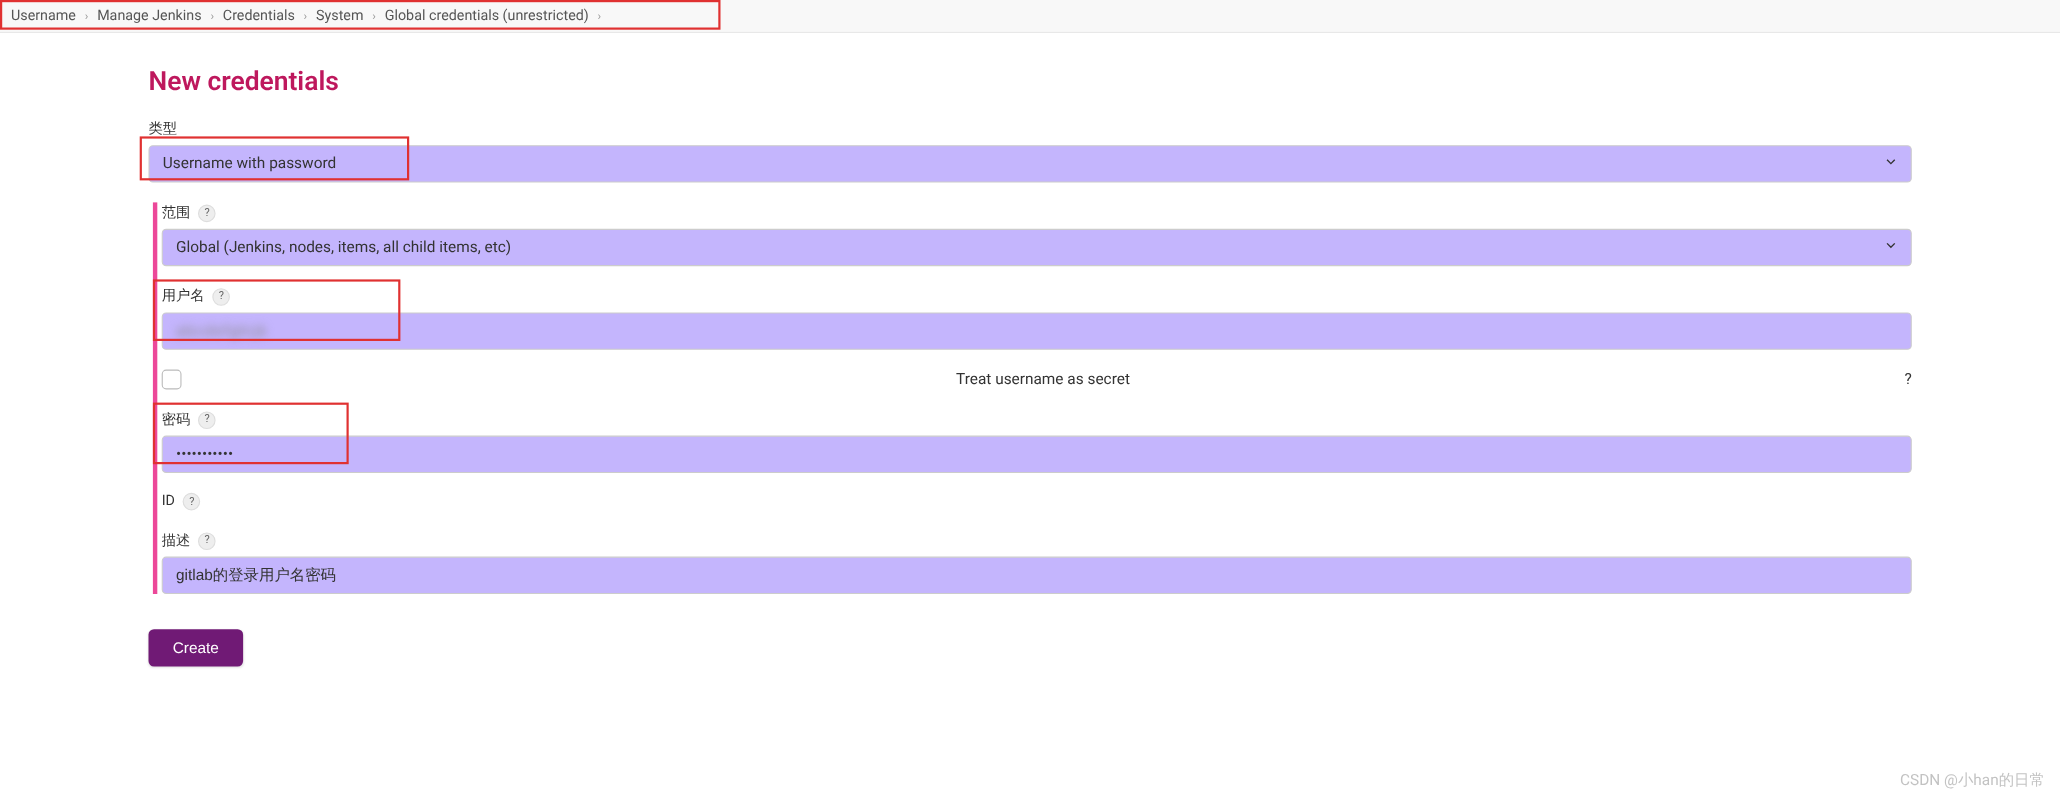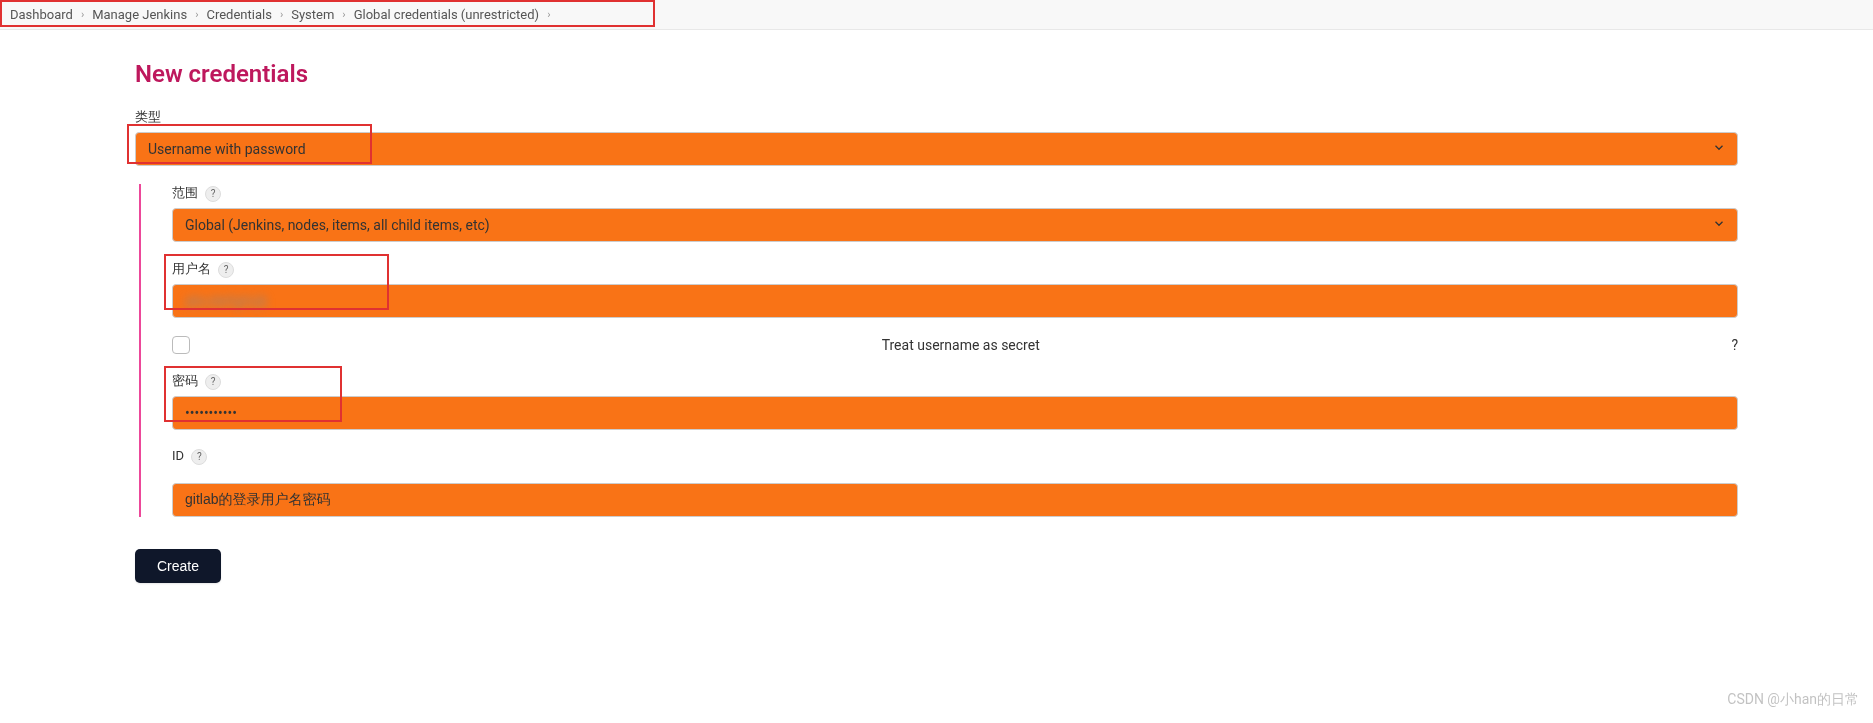--- a/index.html
+++ b/index.html
@@ -11,49 +11,49 @@
     .breadcrumb-highlight { position: absolute; left: 0; top: 0; width: 655px; height: 27px; border: 2px solid #e03131; pointer-events: none; }
     
     .content { padding: 30px 135px 40px 135px; }
     h1.page-title { font-size: 24px; font-weight: 600; color: #be185d; margin-bottom: 20px; }
     
     .form-group { margin-bottom: 18px; position: relative; }
     .form-label { display: block; font-size: 13px; color: #333; margin-bottom: 6px; }
     .form-label .help { display: inline-flex; width: 16px; height: 16px; border-radius: 50%; background: #eee; color: #666; font-size: 10px; align-items: center; justify-content: center; margin-left: 4px; vertical-align: middle; border:1px solid #ddd; }
     
     .select-wrap { position: relative; }
-    .form-select, .form-input { width: 100%; padding: 8px 12px; border: 1px solid #ccc; border-radius: 4px; font-size: 14px; background: #f97316; color: #333; }
+    .form-select, .form-input { width: 100%; padding: 8px 12px; border: 1px solid #ccc; border-radius: 4px; font-size: 14px; background: #c4b5fd; color: #333; }
     .form-select { appearance: none; padding-right: 32px; }
     .chevron { position: absolute; right: 12px; top: 50%; transform: translateY(-50%); pointer-events: none; color: #333; }
     
-    .indented-block { border-left: 2px solid #ec4899; padding-left: 31px; margin-left: 4px; margin-top: 18px;}
+    .indented-block { border-left: 4px solid #ec4899; padding-left: 4px; margin-left: 4px; margin-top: 18px;}
     .indented-block .form-group { margin-bottom: 18px; }
     
     .checkbox-row { display: flex; align-items: center; gap: 10px; justify-content: space-between; }
     .checkbox-row input[type=checkbox] { width: 18px; height: 18px; border: 1.5px solid #bbb; border-radius: 4px; appearance: none; background:#fff; }
     .checkbox-row label { font-size: 14px; color: #333; }
     
     .red-box { position: absolute; border: 2px solid #e03131; pointer-events: none; }
     .red-box.type-box { left: -8px; top: 16px; width: 245px; height: 40px; }
     .red-box.user-box { left: -8px; top: -6px; width: 225px; height: 56px; }
     .red-box.pwd-box { left: -8px; top: -6px; width: 178px; height: 56px; }
     
     .blur-text { filter: blur(4px); color: #888; letter-spacing: 1px; }
     
-    .create-btn { background: #0f172a; color: #fff; border: none; padding: 9px 22px; border-radius: 5px; font-size: 14px; font-weight: 500; cursor: pointer; margin-top: 14px; box-shadow: 0 1px 2px rgba(0,0,0,0.1); }
+    .create-btn { background: #701a75; color: #fff; border: none; padding: 9px 22px; border-radius: 5px; font-size: 14px; font-weight: 500; cursor: pointer; margin-top: 14px; box-shadow: 0 1px 2px rgba(0,0,0,0.1); }
     
-    .watermark { position: fixed; right: 14px; bottom: 14px; color: rgba(120,120,120,0.45); font-size: 14px; text-align: right; }
+    .watermark { position: fixed; right: 14px; bottom: 4px; color: rgba(120,120,120,0.45); font-size: 14px; text-align: right; }
     
     .type-group { position: relative; }
   </style>
 </head>
 <body>
 
 <div class="breadcrumb-bar">
-  <a href="#">Dashboard</a>
+  <a href="#">Username</a>
   <span class="sep">›</span>
   <a href="#">Manage Jenkins</a>
   <span class="sep">›</span>
   <a href="#">Credentials</a>
   <span class="sep">›</span>
   <a href="#">System</a>
   <span class="sep">›</span>
   <a href="#">Global credentials (unrestricted)</a>
   <span class="sep">›</span>
   <div class="breadcrumb-highlight"></div>
@@ -119,20 +119,24 @@
     </div>
 
     <div class="form-group">
       <label class="form-label">
         <span>ID</span>
         <span class="help">?</span>
       </label>
     </div>
 
     <div class="form-group">
+      <label class="form-label">
+        <span>描述</span>
+        <span class="help">?</span>
+      </label>
       <input class="form-input" value="gitlab的登录用户名密码" style="">
     </div>
 
   </div>
 
   <button class="create-btn">Create</button>
 </div>
 
 <div class="watermark">CSDN @小han的日常</div>
 

